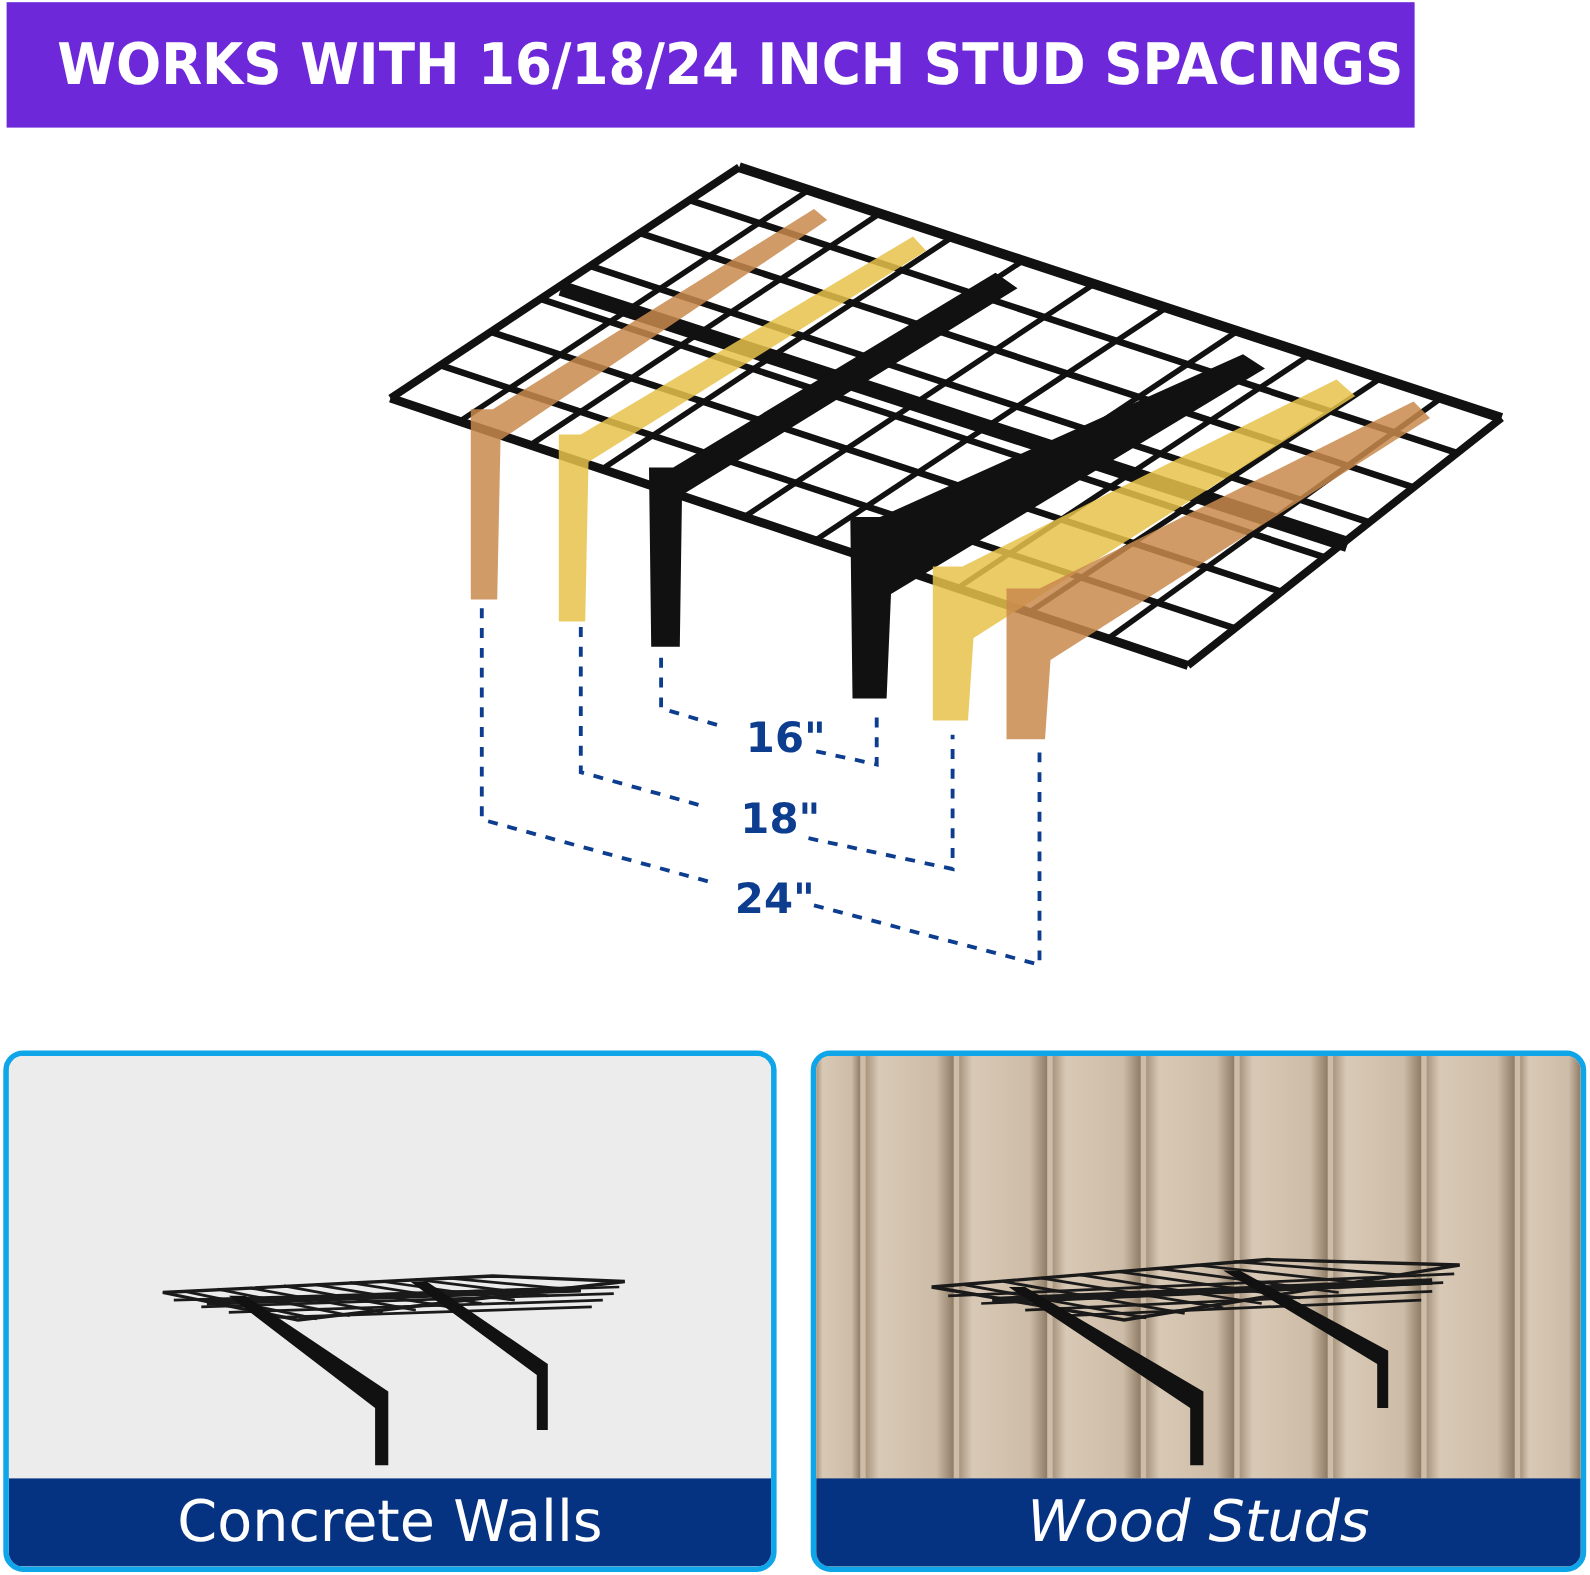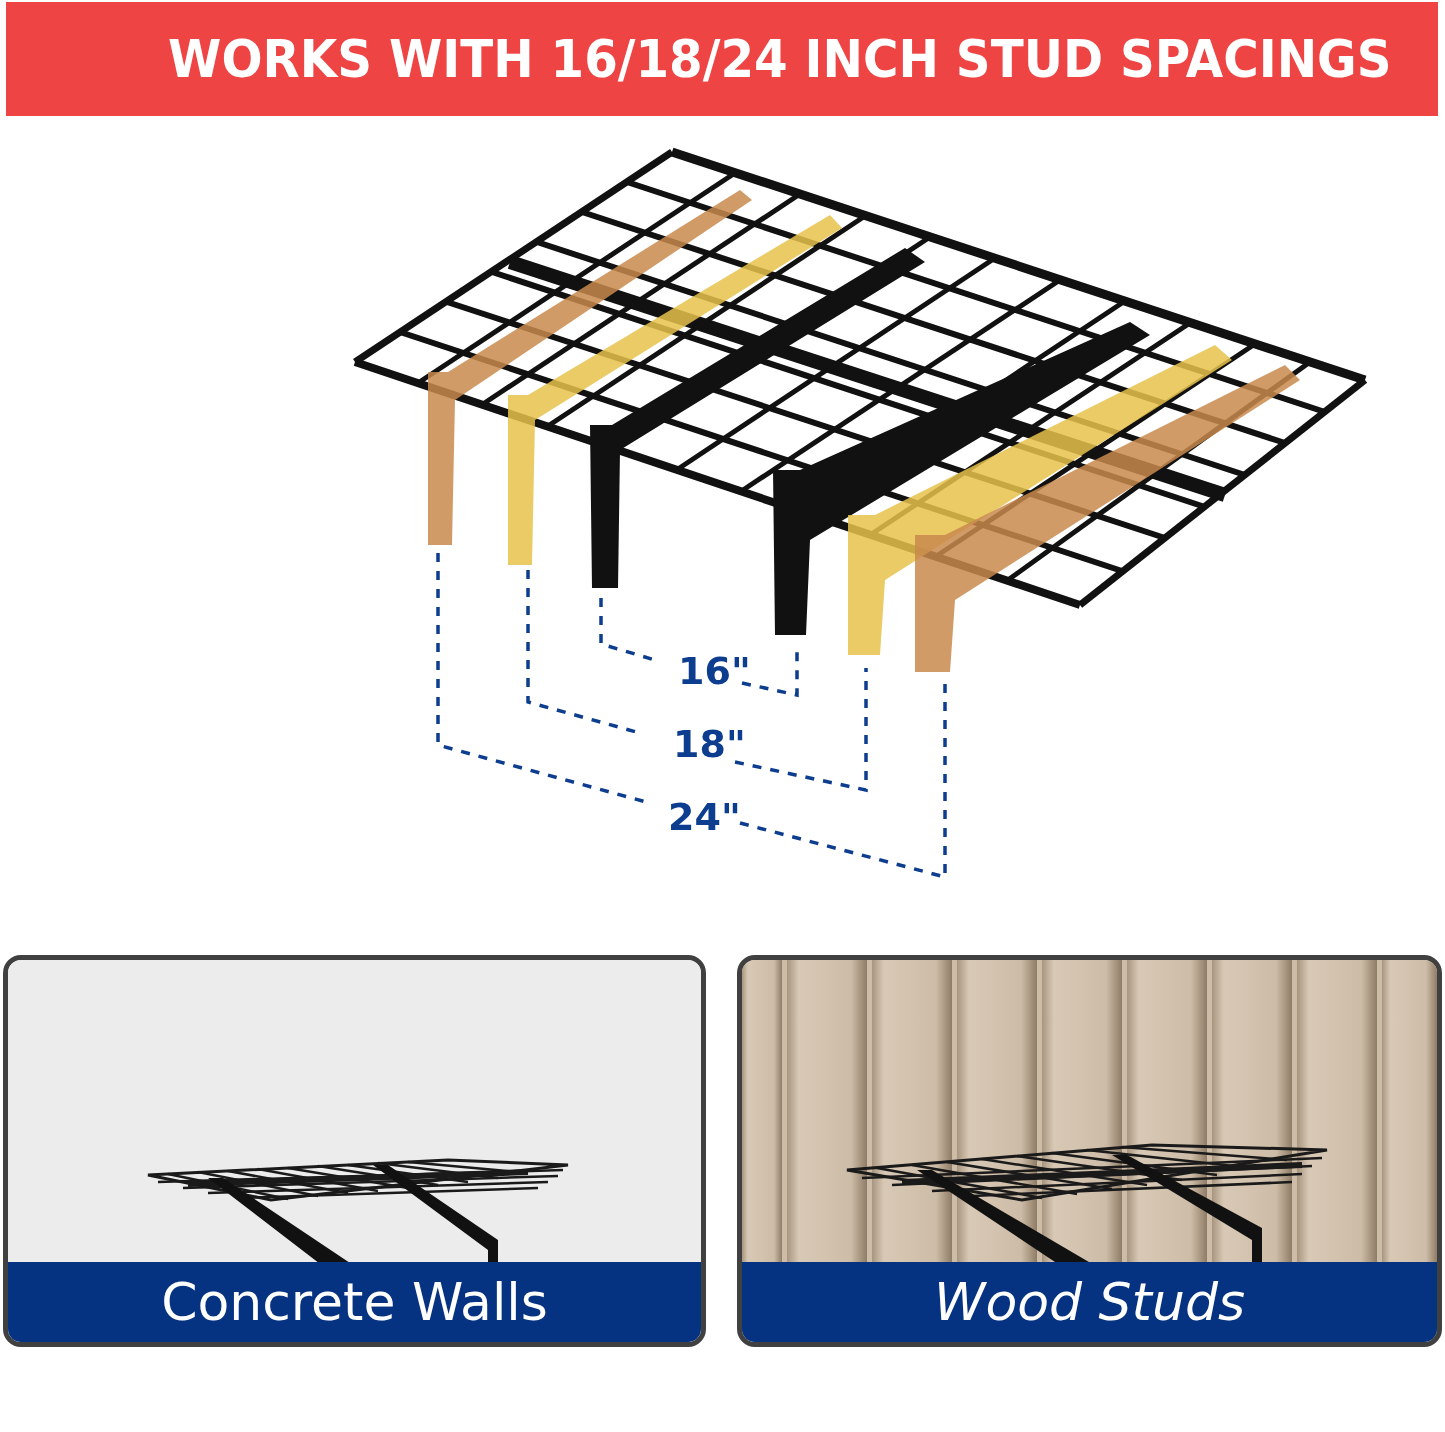--- a/index.html
+++ b/index.html
@@ -1,23 +1,23 @@
 <!DOCTYPE html>
 <html><head>
 <meta charset="utf-8">
 <style>
   html, body { margin: 0; padding: 0; background: #ffffff; }
   body { width: 1445px; height: 1432px; position: relative; overflow: hidden; font-family: "Liberation Sans", sans-serif; }
 
-  .banner { position: absolute; left: 6px; top: 2px; width: 1432px; height: 114px; background: #ef4444; display: flex; align-items: center; justify-content: flex-end; }
+  .banner { position: absolute; left: 6px; top: 2px; width: 1280px; height: 114px; background: #6d28d9; display: flex; align-items: center; justify-content: flex-start; }
   .banner-text { color: #fff; font-family: "DejaVu Sans", sans-serif; font-weight: bold; font-size: 52px; letter-spacing: 0px; transform: scaleX(0.93); white-space: nowrap; }
 
   .diagram { position: absolute; left: 0; top: 120px; width: 1445px; height: 800px; }
 
-  .card { position: absolute; top: 955px; height: 392px; border: 5px solid #404040; border-radius: 18px; overflow: hidden; box-sizing: border-box; }
+  .card { position: absolute; top: 955px; height: 474px; border: 5px solid #0ea5e9; border-radius: 18px; overflow: hidden; box-sizing: border-box; }
   .card-concrete { left: 3px; width: 703px; background: #ececec; }
   .card-wood { left: 737px; width: 705px; background: #cdbca7; font-style: italic; }
   .card-label { position: absolute; left: 0; right: 0; bottom: 0; height: 80px; background: #063282; display: flex; align-items: center; justify-content: center; }
   .card-label span { color: #fff; font-family: "DejaVu Sans", sans-serif; font-size: 52px; }
   .card-img { position: absolute; left: 0; top: 0; right: 0; bottom: 80px; }
   .dim-label { font-family: "DejaVu Sans", sans-serif; font-weight: bold; font-size: 38px; fill: #0d3d8f; }
 </style>
 </head>
 <body>
 

